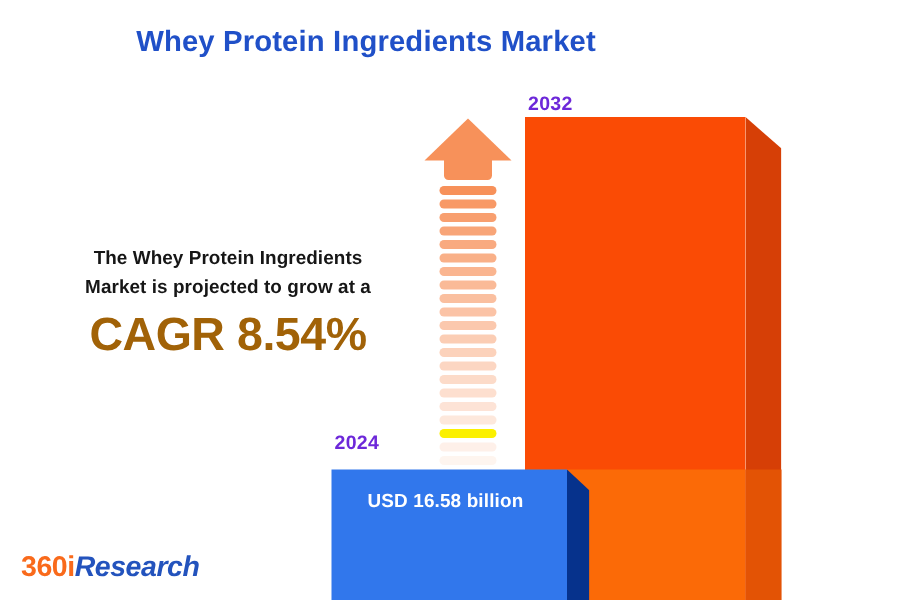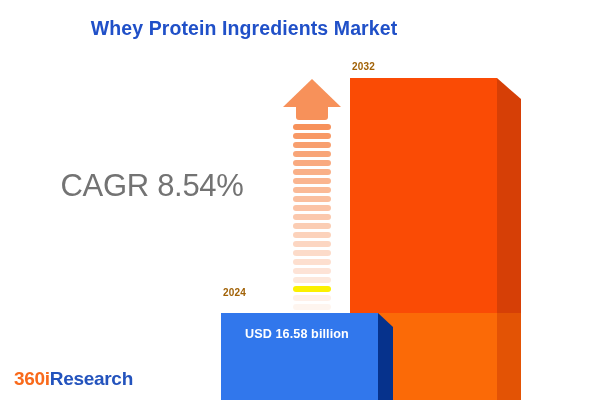--- a/index.html
+++ b/index.html
@@ -41,37 +41,37 @@
   .cagr-lead {
     font-size: 12.6px;
     font-weight: bold;
     color: #161616;
     line-height: 1.48;
     letter-spacing: 0.05px;
   }
   .cagr-value {
     margin-top: 6px;
     font-size: 31px;
-    font-weight: normal;
-    color: #737373;
+    font-weight: bold;
+    color: #a16207;
     letter-spacing: -0.3px;
     line-height: 1.1;
   }
 
   
   .logo {
     position: absolute;
     left: 14px;
     top: 368px;
     font-size: 19px;
     font-weight: bold;
     letter-spacing: -0.3px;
   }
   .logo .logo-360i { color: #f96a1b; }
-  .logo .logo-research { color: #2353bd; }
+  .logo .logo-research { color: #2353bd; font-style: italic; }
 
   
   .growth-arrow {
     position: absolute;
     left: 283px;
     top: 79px;
     width: 58px;
     height: 215px;
   }
   .arrow-head {
@@ -165,23 +165,23 @@
   #bar-2024 .bar-side {
     left: 157px;
     width: 15px;
     background: #06328c;
     clip-path: polygon(0 0, 100% 14px, 100% 100%, 0 100%);
   }
 
   
   .year-label {
     position: absolute;
-    font-size: 10px;
-    font-weight: bold;
-    color: #a16207;
+    font-size: 13px;
+    font-weight: bold;
+    color: #6d28d9;
     letter-spacing: 0.2px;
   }
   #year-2032 { left: 352px; top: 61px; }
   #year-2024 { left: 223px; top: 287px; text-align: right; }
 
   .value-label {
     position: absolute;
     font-size: 12.6px;
     font-weight: bold;
     color: #ffffff;
@@ -192,20 +192,24 @@
   #value-2024 { left: 245px; top: 327px; }
 </style>
 </head>
 <body>
 
 <div id="infographic">
 
   <div class="chart-title">Whey Protein Ingredients Market</div>
 
   <div class="cagr-block">
+    <div class="cagr-lead">
+      <span>The Whey Protein Ingredients</span><br>
+      <span>Market is projected to grow at a</span>
+    </div>
     <div class="cagr-value">CAGR 8.54%</div>
   </div>
 
   <div class="growth-arrow">
     <div class="arrow-head"></div>
     <div class="arrow-neck"></div>
     <div class="arrow-stripes" id="arrow-stripes">
         <div class="arrow-stripe" style="background: rgb(247, 145, 90);"></div>
         <div class="arrow-stripe" style="background: rgba(247, 145, 90, 0.93);"></div>
         <div class="arrow-stripe" style="background: rgba(247, 145, 90, 0.87);"></div>

